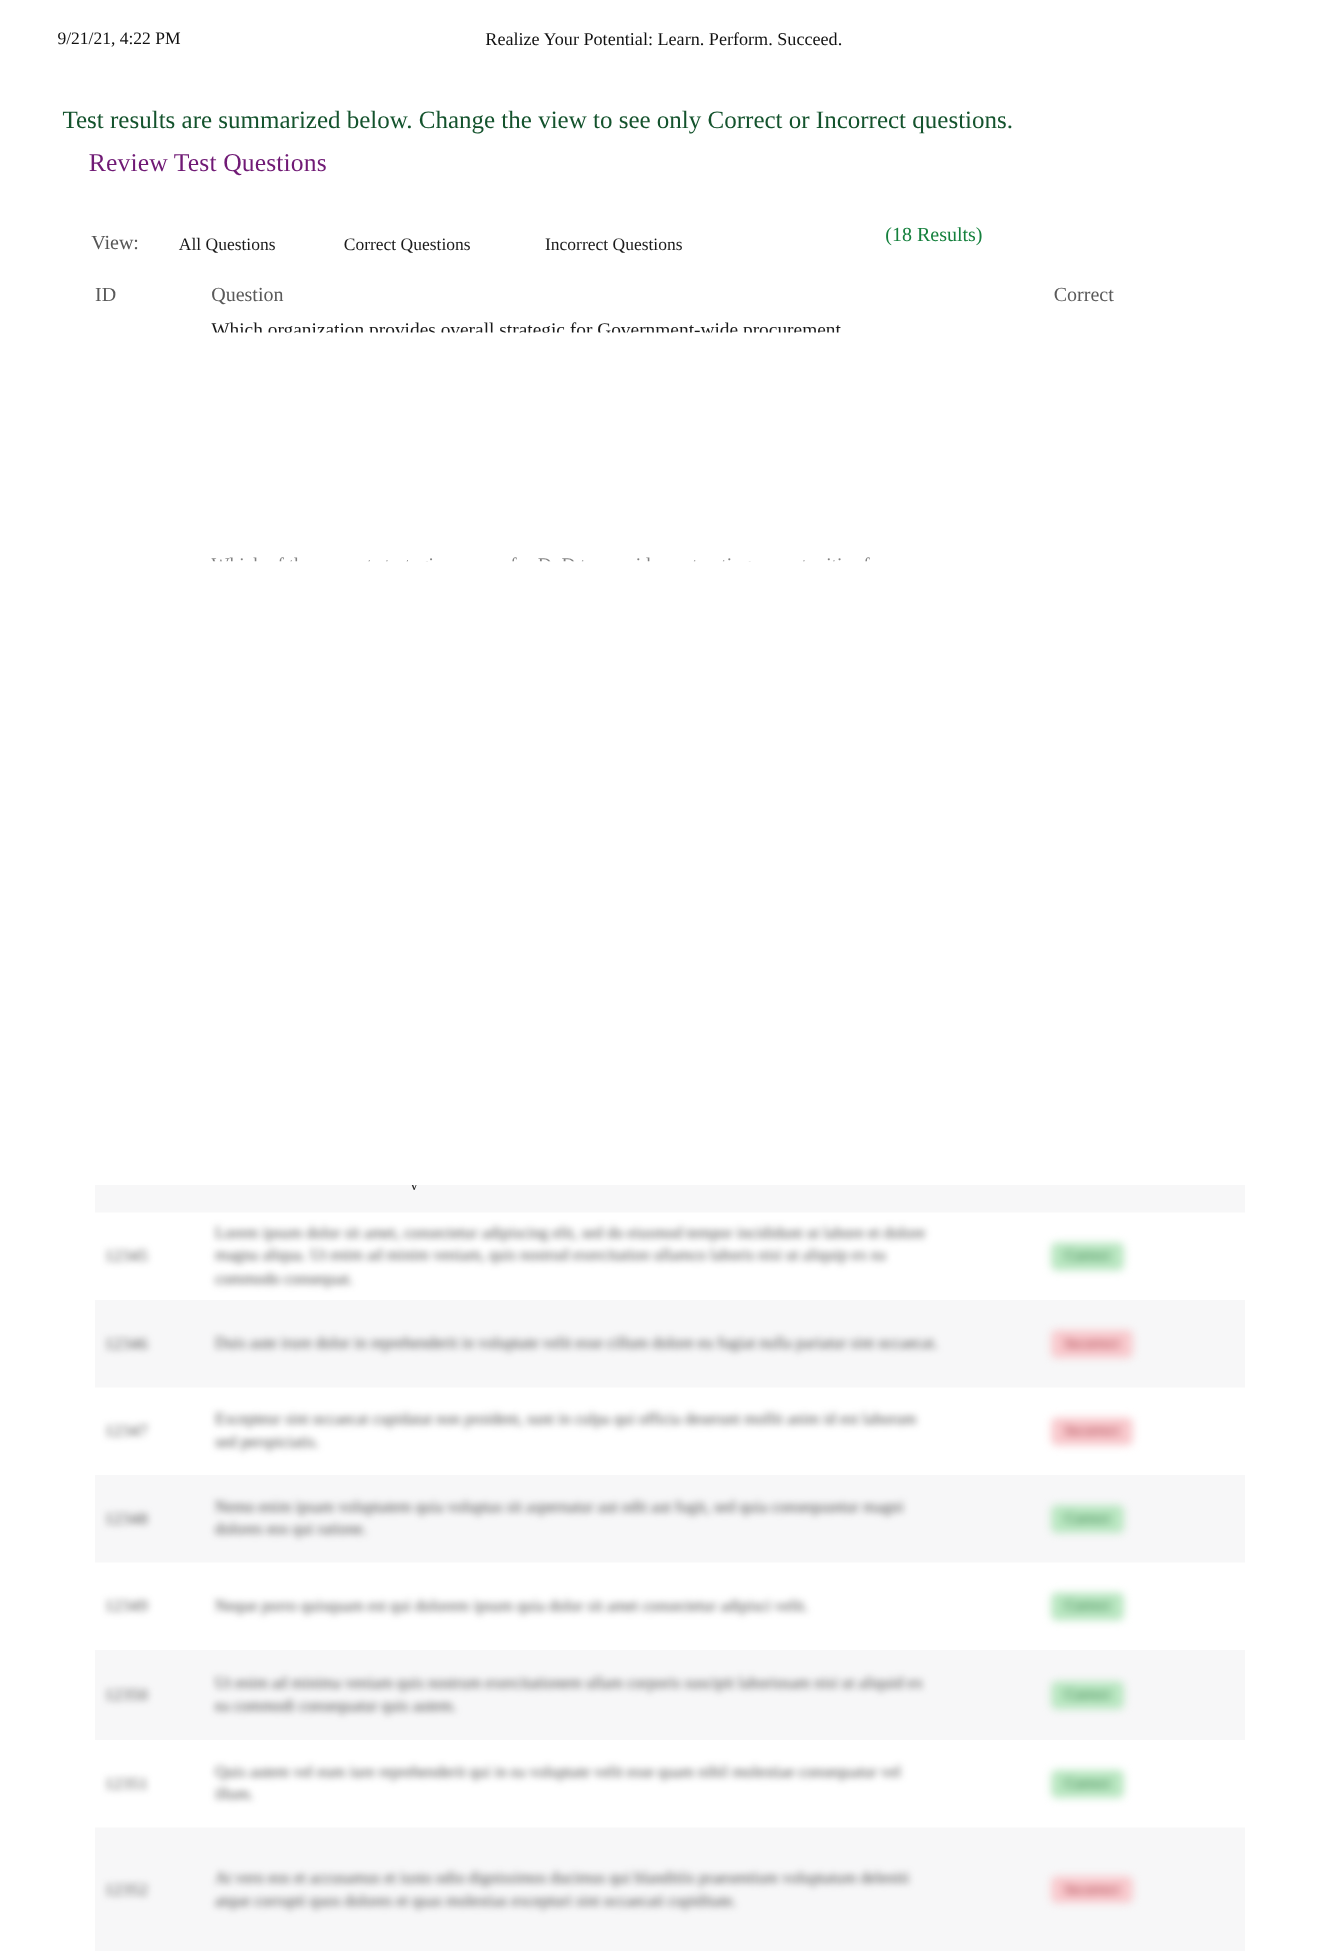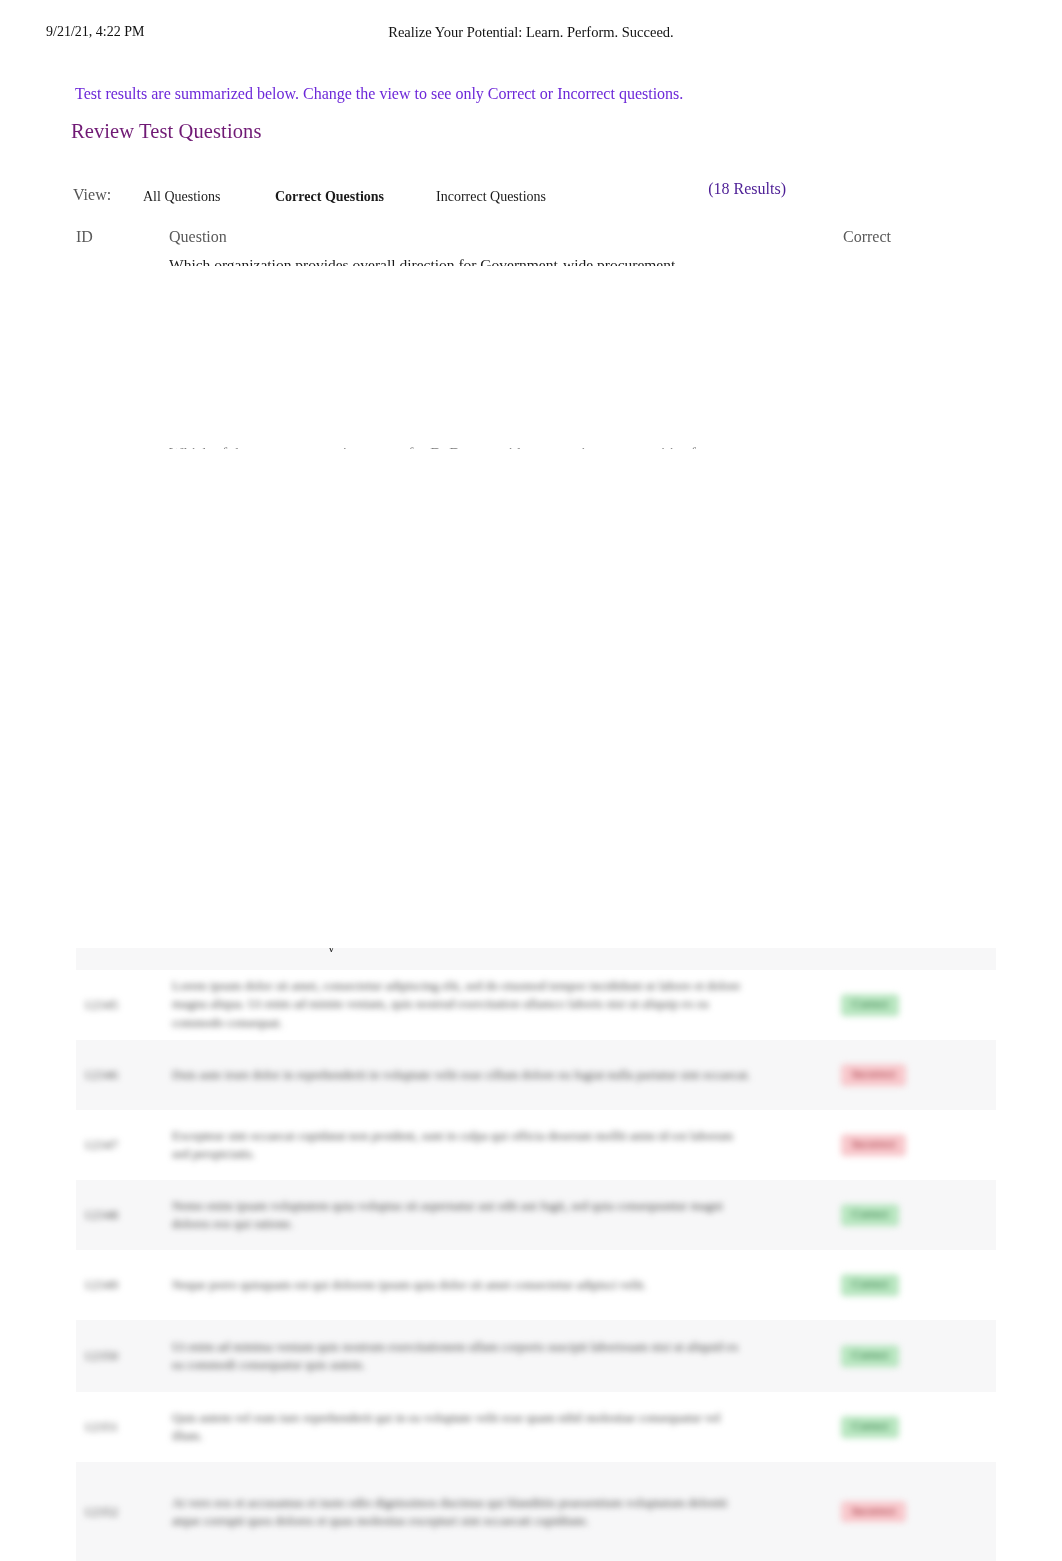--- a/index.html
+++ b/index.html
@@ -40,24 +40,24 @@
     width: 1062px;
     text-align: center;
     font-size: 14.5px;
     color: #111;
     white-space: nowrap;
   }
 
   
   .intro-text {
     position: absolute;
-    left: 75px;
+    left: 50px;
     top: 85px;
-    font-size: 16px;
-    color: #6d28d9;
+    font-size: 20px;
+    color: #14532d;
     white-space: nowrap;
   }
 
   .page-title {
     position: absolute;
     left: 71px;
     top: 120px;
     font-size: 20.5px;
     color: #701a75;
     letter-spacing: 0.1px;
@@ -82,29 +82,29 @@
   }
   .view-tab {
     position: absolute;
     top: 3px;
     font-size: 14px;
     color: #1a1a1a;
     white-space: nowrap;
     text-decoration: none;
   }
   .view-tab.t0 { left: 143px; }
-  .view-tab.t1 { left: 275px; font-weight: bold; }
+  .view-tab.t1 { left: 275px; }
   .view-tab.t2 { left: 436px; text-align: right; }
 
   .results-count {
     position: absolute;
     right: 86px;
     top: -6px;
     font-size: 16px;
-    color: #4c1d95;
+    color: #15803d;
     white-space: nowrap;
   }
 
   
   .col-headers {
     position: absolute;
     left: 0;
     top: 228px;
     width: 1062px;
     height: 24px;
@@ -240,21 +240,21 @@
   <a class="view-tab t2">Incorrect Questions</a>
   <div class="results-count">(18 Results)</div>
 </div>
 
 <div class="col-headers">
   <div class="col-head c-id">ID</div>
   <div class="col-head c-question">Question</div>
   <div class="col-head c-correct">Correct</div>
 </div>
 
-<div class="clipped-line q1">Which organization provides overall direction for Government-wide procurement</div>
+<div class="clipped-line q1">Which organization provides overall strategic for Government-wide procurement</div>
 <div class="clipped-line q2">Which of the current strategic sources for DoD to provide contracting opportunities for</div>
 
 <div class="results-table">
   <div class="tbl-topband"></div>
   <div class="tbl-topfrag">y</div>
   <div id="rows-host">
       <div class="tbl-row" style="top: 22px; height: 70px;">
         <div class="cell-id">12345</div>
         <div class="cell-question">Lorem ipsum dolor sit amet, consectetur adipiscing elit, sed do eiusmod tempor incididunt ut labore et dolore magna aliqua. Ut enim ad minim veniam, quis nostrud exercitation ullamco laboris nisi ut aliquip ex ea commodo consequat.</div>
         <div class="cell-correct"><span class="badge yes">Correct</span></div>

